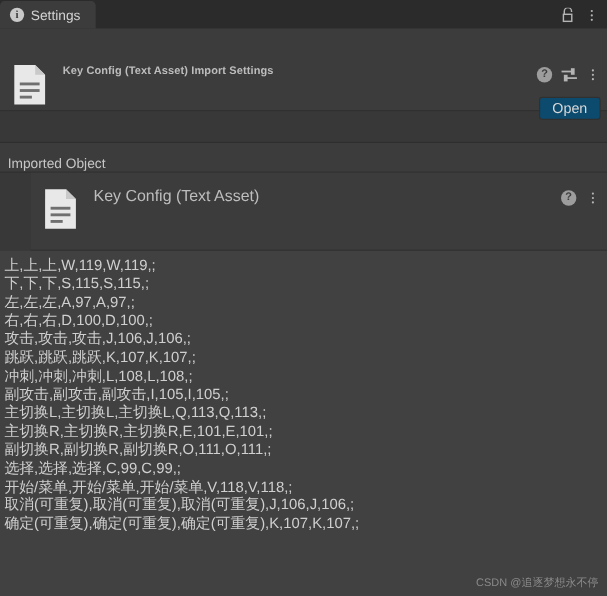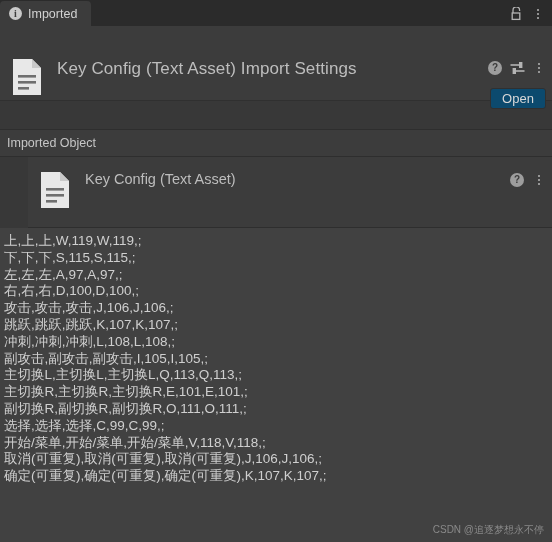--- a/index.html
+++ b/index.html
@@ -96,24 +96,25 @@
     position: absolute;
     left: 11px;
     top: 32px;
     width: 32px;
     height: 38px;
   }
   .import-title {
     position: absolute;
     left: 57px;
     top: 33px;
-    font-size: 17px;
+    font-size: 10px;
     color: #bdbdbd;
     letter-spacing: 0.1px;
     white-space: nowrap;
+    font-weight: bold;
   }
   .header-icons {
     position: absolute;
     right: 7px;
     top: 35px;
     display: flex;
     align-items: center;
     gap: 8px;
   }
   .help-icon {
@@ -152,21 +153,21 @@
     flex: 0 0 auto;
     border-bottom: 1px solid #2e2e2e;
   }
 
   
   .imported-bar {
     background: #3c3c3c;
     height: 26px;
     flex: 0 0 auto;
     display: flex;
-    align-items: center;
+    align-items: flex-end;
     padding-left: 7px;
     font-size: 12.5px;
     color: #c6c6c6;
     border-bottom: 1px solid #2e2e2e;
   }
 
   
   .object-header {
     position: relative;
     background: #3c3c3c;
@@ -224,21 +225,21 @@
   }
 </style>
 </head>
 <body>
 
 <div class="window">
 
   <div class="tabbar">
     <div class="tab">
       <span class="info-icon">i</span>
-      <span>Imported</span>
+      <span>Settings</span>
     </div>
     <div class="tabbar-spacer"></div>
     <div class="tabbar-right">
       <span>
         <svg class="lock-icon" viewBox="0 0 13 14" xmlns="http://www.w3.org/2000/svg">
           <path d="M3 6 V3.2 A2.4 2.4 0 0 1 9.6 3.2 V4" fill="none" stroke="#b4b4b4" stroke-width="1.3"></path>
           <rect x="2.2" y="6" width="7.6" height="6.4" fill="none" stroke="#b4b4b4" stroke-width="1.3"></rect>
         </svg>
       </span>
       <span class="kebab">

